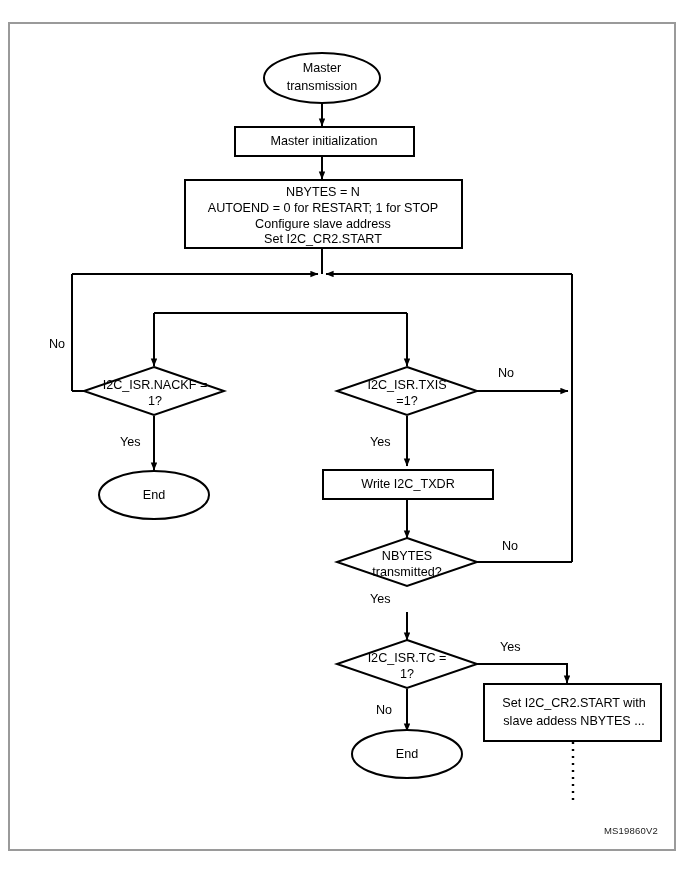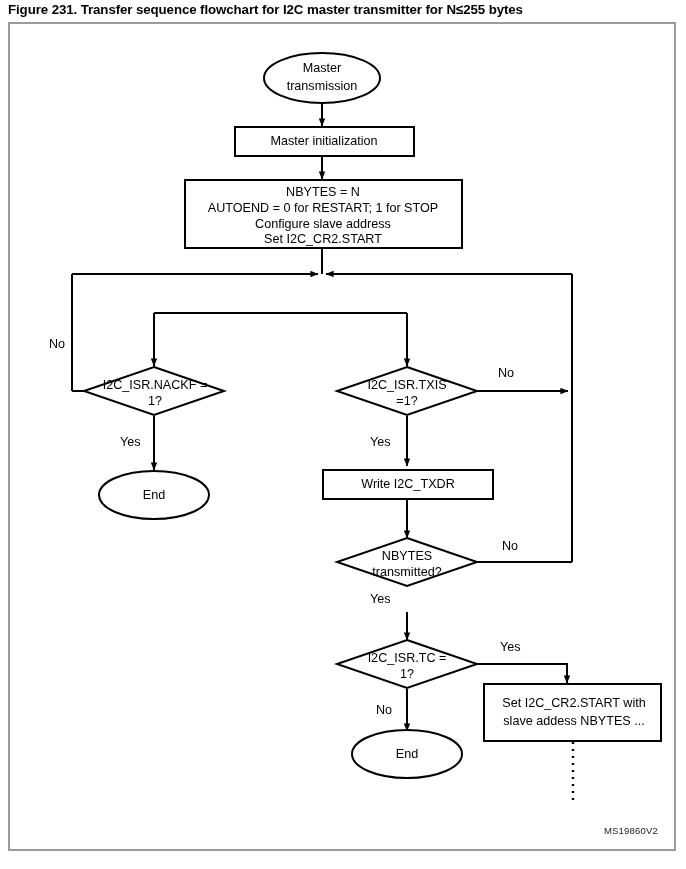--- a/index.html
+++ b/index.html
@@ -85,21 +85,20 @@
     fill: none;
     stroke-dasharray: 2 5;
     stroke-linecap: butt;
   }
 </style>
 </head>
 <body>
 
 <div id="figure-root">
 
-  <div class="figure-caption">Figure 231. Transfer sequence flowchart for I2C master transmitter for N≤255 bytes</div>
 
   <div class="figure-frame"></div>
 
   <svg id="flow-svg" width="668" height="829" viewBox="0 0 668 829" xmlns="http://www.w3.org/2000/svg">
 
     <defs>
       <marker id="arrow" markerWidth="9" markerHeight="9" refX="7.6" refY="3.2" orient="auto" markerUnits="userSpaceOnUse">
         <path d="M0,0 L8,3.2 L0,6.4 z" fill="#000000"></path>
       </marker>
     </defs>

